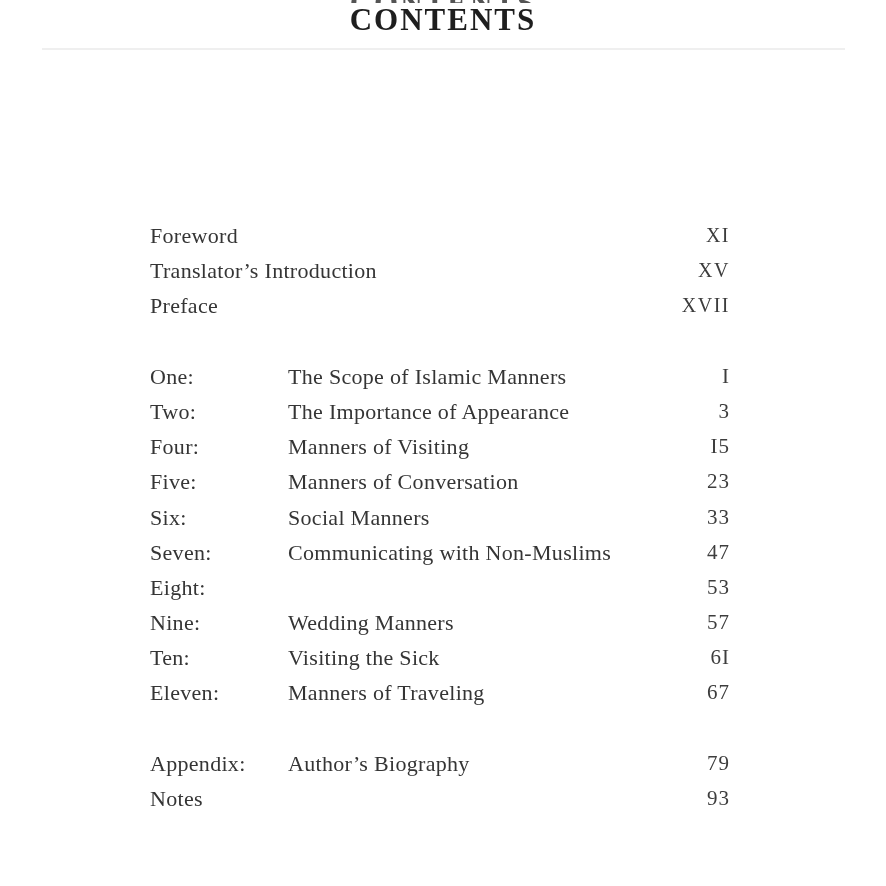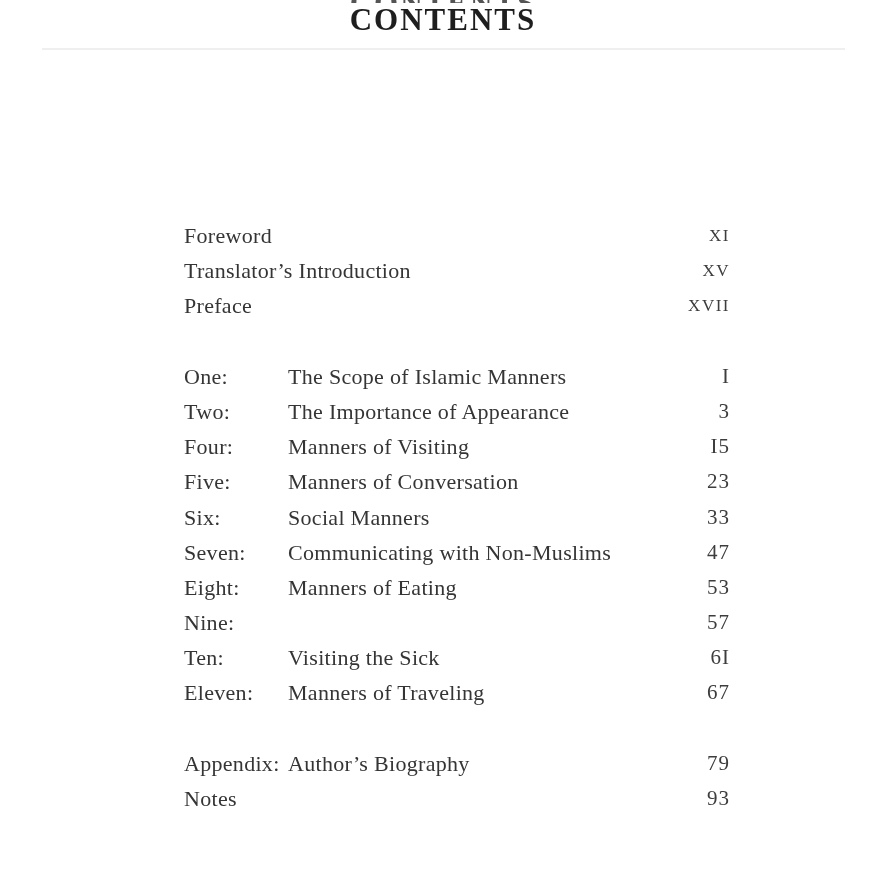--- a/index.html
+++ b/index.html
@@ -61,34 +61,33 @@
     height: 35.2px;
     line-height: 35.2px;
     white-space: nowrap;
     font-size: 22px;
   }
   .gap { height: 35.2px; }
   .cell-label {
     position: absolute;
     left: 0;
     letter-spacing: 0.3px;
-    margin-left: 34px;
   }
   .cell-title {
     position: absolute;
     left: 138px;
     letter-spacing: 0.3px;
   }
   .cell-page {
     position: absolute;
     right: 0;
     color: #3d3d3d;
   }
   .roman {
-    font-size: 17px;
+    font-size: 20px;
     letter-spacing: 1.5px;
   }
   .num {
     font-size: 21px;
     letter-spacing: 1px;
   }
 </style>
 </head>
 <body>
 
@@ -144,25 +143,25 @@
       <span class="cell-title">Social Manners</span>
       <span class="cell-page num">33</span>
     </div>
     <div class="row">
       <span class="cell-label">Seven:</span>
       <span class="cell-title">Communicating with Non-Muslims</span>
       <span class="cell-page num">47</span>
     </div>
     <div class="row">
       <span class="cell-label">Eight:</span>
-      <span class="cell-title">Manners of Eating</span>
       <span class="cell-page num">53</span>
     </div>
     <div class="row">
       <span class="cell-label">Nine:</span>
+      <span class="cell-title">Wedding Manners</span>
       <span class="cell-page num">57</span>
     </div>
     <div class="row">
       <span class="cell-label">Ten:</span>
       <span class="cell-title">Visiting the Sick</span>
       <span class="cell-page num">6I</span>
     </div>
     <div class="row">
       <span class="cell-label">Eleven:</span>
       <span class="cell-title">Manners of Traveling</span>

